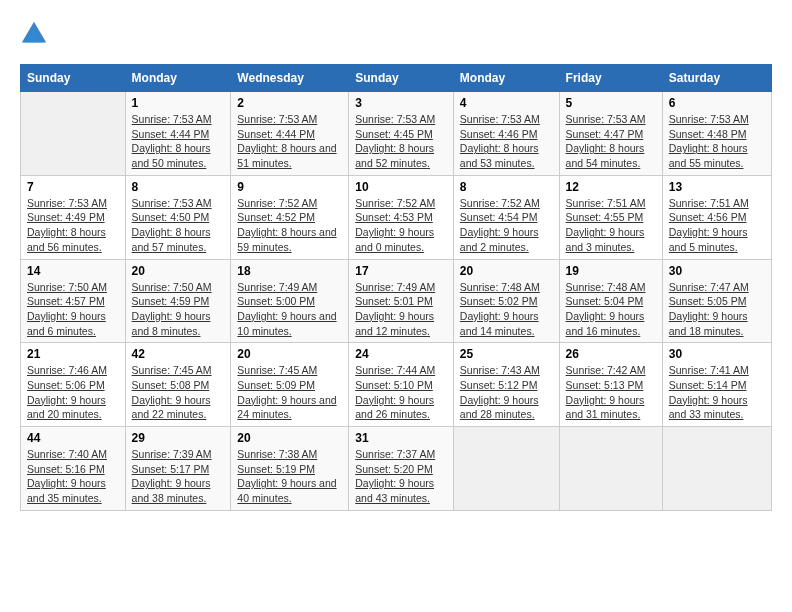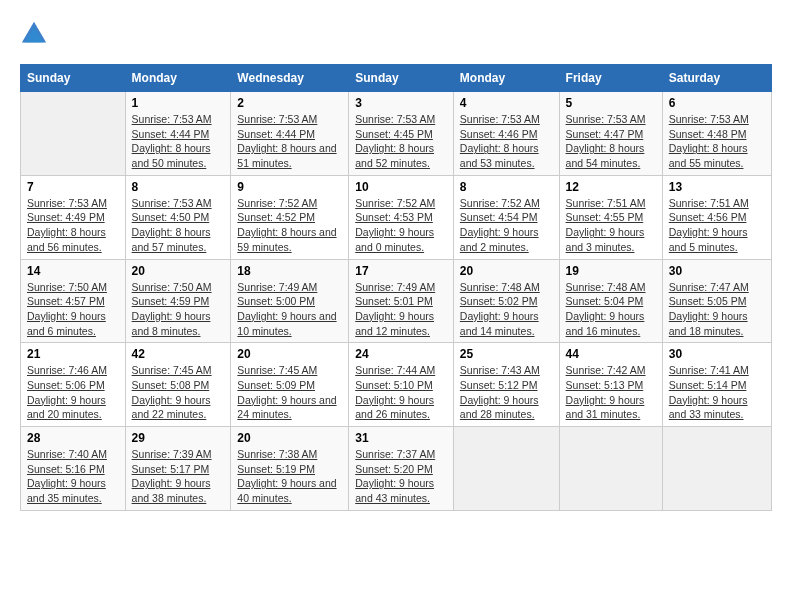--- a/index.html
+++ b/index.html
@@ -222,31 +222,31 @@
         </td>
         <td>
           <span class="day-number">24</span>
           <div class="day-info">Sunrise: 7:44 AM<br>Sunset: 5:10 PM<br>Daylight: 9 hours and 26 minutes.</div>
         </td>
         <td>
           <span class="day-number">25</span>
           <div class="day-info">Sunrise: 7:43 AM<br>Sunset: 5:12 PM<br>Daylight: 9 hours and 28 minutes.</div>
         </td>
         <td>
-          <span class="day-number">44</span>
+          <span class="day-number">26</span>
           <div class="day-info">Sunrise: 7:42 AM<br>Sunset: 5:13 PM<br>Daylight: 9 hours and 31 minutes.</div>
         </td>
         <td>
           <span class="day-number">30</span>
           <div class="day-info">Sunrise: 7:41 AM<br>Sunset: 5:14 PM<br>Daylight: 9 hours and 33 minutes.</div>
         </td>
       </tr>
       <tr>
         <td>
-          <span class="day-number">28</span>
+          <span class="day-number">44</span>
           <div class="day-info">Sunrise: 7:40 AM<br>Sunset: 5:16 PM<br>Daylight: 9 hours and 35 minutes.</div>
         </td>
         <td>
           <span class="day-number">29</span>
           <div class="day-info">Sunrise: 7:39 AM<br>Sunset: 5:17 PM<br>Daylight: 9 hours and 38 minutes.</div>
         </td>
         <td>
           <span class="day-number">20</span>
           <div class="day-info">Sunrise: 7:38 AM<br>Sunset: 5:19 PM<br>Daylight: 9 hours and 40 minutes.</div>
         </td>

